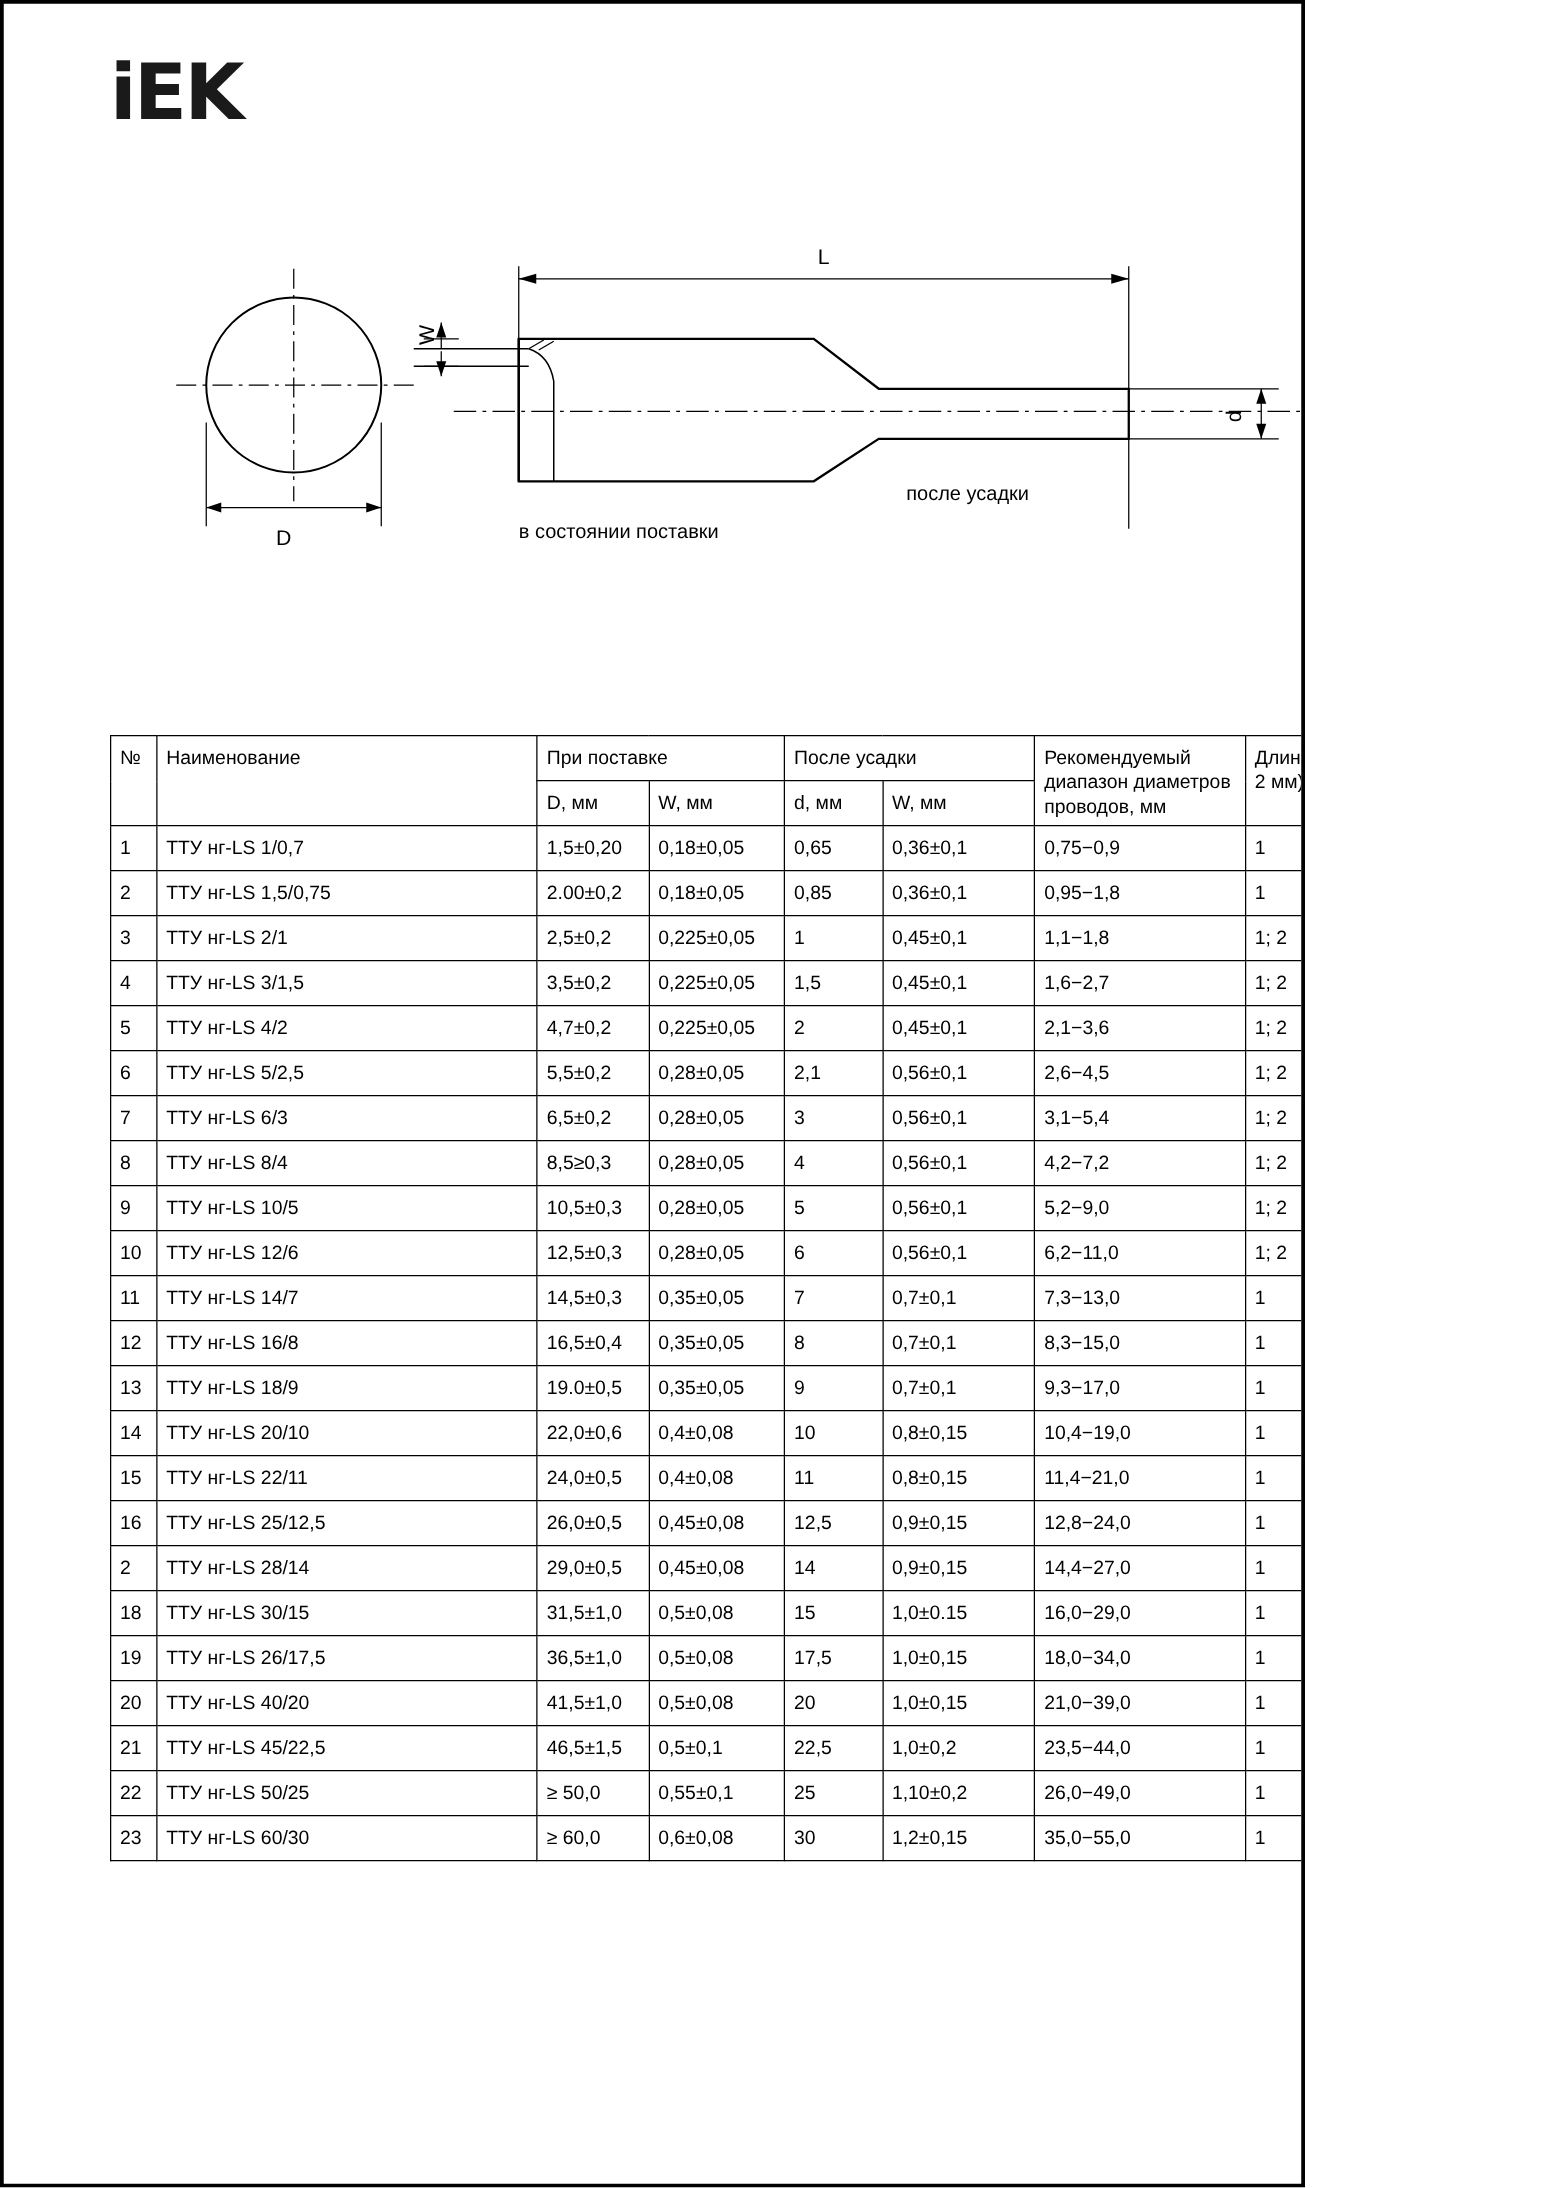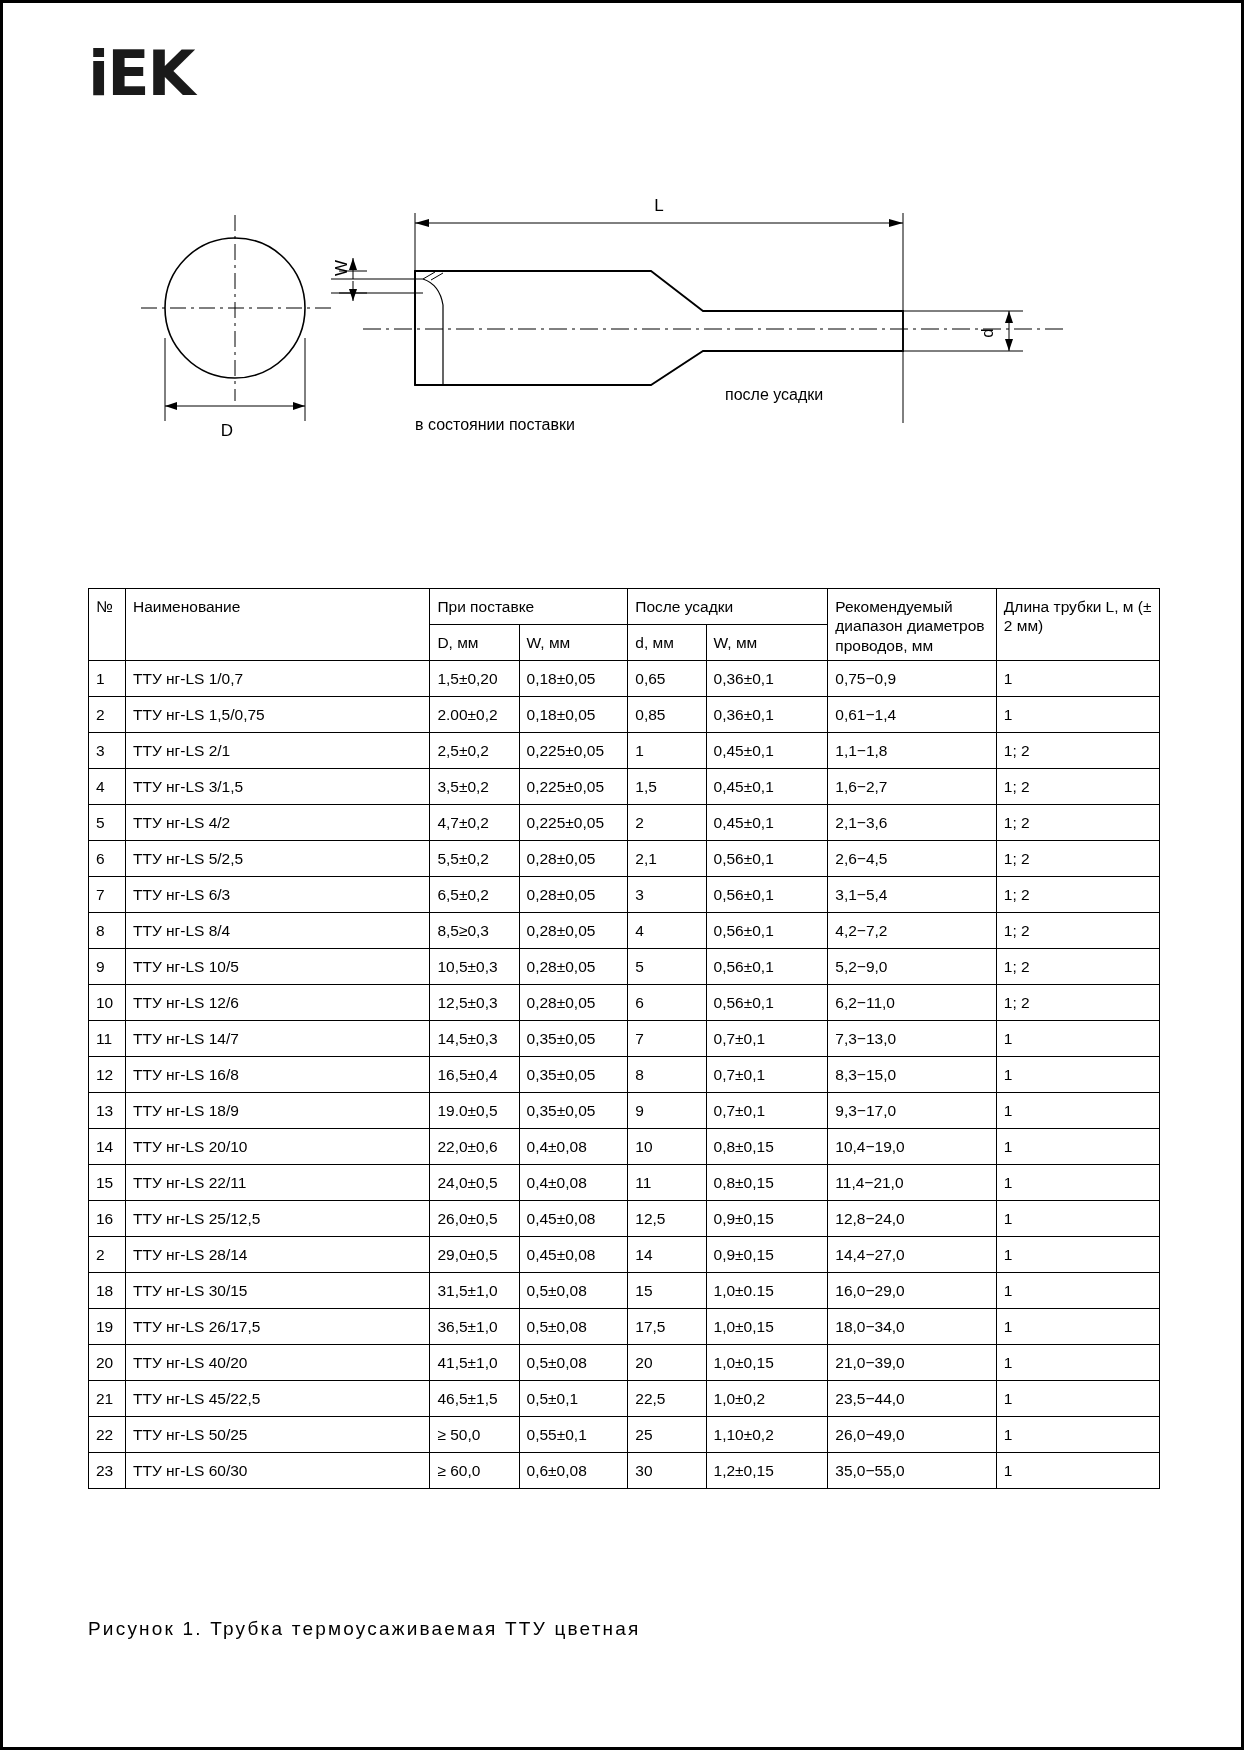--- a/index.html
+++ b/index.html
@@ -6,21 +6,21 @@
     margin: 0;
     padding: 0;
     background: #ffffff;
   }
   body {
     font-family: "Liberation Sans", sans-serif;
     color: #000000;
   }
   .page {
     position: relative;
-    width: 1244px;
+    width: 1044px;
     height: 1750px;
     box-sizing: border-box;
     border: 3px solid #000;
     background: #fff;
     overflow: hidden;
   }
   .inner {
     position: absolute;
     left: 0; top: 0; right: 0; bottom: 0;
     padding: 30px 60px;
@@ -218,21 +218,21 @@
               <td class="c-range">0,75−0,9</td>
               <td class="c-len">1</td>
             </tr>
             <tr>
               <td class="c-num">2</td>
               <td class="c-name">ТТУ нг-LS 1,5/0,75</td>
               <td class="c-d">2.00±0,2</td>
               <td class="c-w">0,18±0,05</td>
               <td class="c-d2">0,85</td>
               <td class="c-w2">0,36±0,1</td>
-              <td class="c-range">0,61−1,4</td>
+              <td class="c-range">0,95−1,8</td>
               <td class="c-len">1</td>
             </tr>
             <tr>
               <td class="c-num">3</td>
               <td class="c-name">ТТУ нг-LS 2/1</td>
               <td class="c-d">2,5±0,2</td>
               <td class="c-w">0,225±0,05</td>
               <td class="c-d2">1</td>
               <td class="c-w2">0,45±0,1</td>
               <td class="c-range">1,1−1,8</td>
@@ -435,16 +435,15 @@
               <td class="c-w">0,6±0,08</td>
               <td class="c-d2">30</td>
               <td class="c-w2">1,2±0,15</td>
               <td class="c-range">35,0−55,0</td>
               <td class="c-len">1</td>
             </tr>
           </tbody>
       </table>
     </div>
 
-    <div class="caption">Рисунок 1. Трубка термоусаживаемая ТТУ цветная</div>
 
   </div>
 </div>
 
 </body></html>

